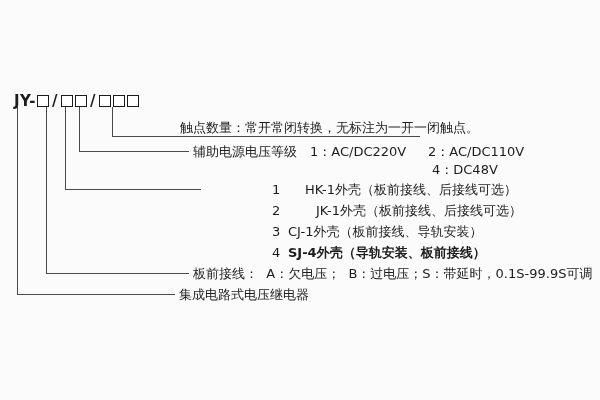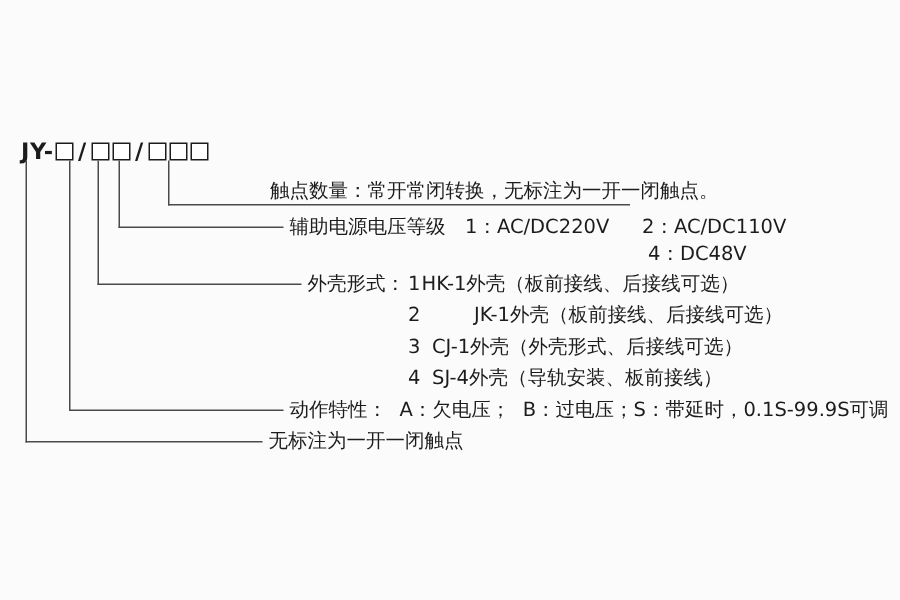--- a/index.html
+++ b/index.html
@@ -61,27 +61,26 @@
   <div class="connector" style="left:46px;  top:107px; width:143px; height:167px;"></div>
   <div class="connector" style="left:17px;  top:107px; width:158px; height:188px;"></div>
 
   <div class="label" style="left:193px; top:143px;">辅助电源电压等级</div>
 
   <div class="label" style="left:180px; top:119px;">触点数量：常开常闭转换，无标注为一开一闭触点。</div>
   <div class="label" style="left:310px; top:143px;">1：AC/DC220V</div>
   <div class="label" style="left:416px; top:143px;margin-left:12px;">2：AC/DC110V</div>
   <div class="label" style="left:432px; top:161px;">4：DC48V</div>
 
-  <div class="label" style="left:205px; top:181px;">外壳形式：</div>
   <div class="label" style="left:272px; top:181px;">1</div>
-  <div class="label" style="left:281px; top:181px;">HK-1外壳（板前接线、后接线可选）</div>
+  <div class="label" style="left:305px; top:181px;">HK-1外壳（板前接线、后接线可选）</div>
   <div class="label" style="left:272px; top:202px;">2</div>
   <div class="label" style="left:288px; top:202px;margin-left:28px;">JK-1外壳（板前接线、后接线可选）</div>
   <div class="label" style="left:272px; top:223px;">3</div>
-  <div class="label" style="left:288px; top:223px;">CJ-1外壳（外壳形式、后接线可选）</div>
+  <div class="label" style="left:288px; top:223px;">CJ-1外壳（板前接线、导轨安装）</div>
   <div class="label" style="left:272px; top:244px;">4</div>
-  <div class="label" style="left:288px; top:244px;">SJ-4外壳（导轨安装、板前接线）</div>
+  <div class="label" style="left:288px; top:244px;font-weight:bold;">SJ-4外壳（导轨安装、板前接线）</div>
 
-  <div class="label" style="left:193px; top:265px;">动作特性：  A：欠电压；  B：过电压；S：带延时，0.1S-99.9S可调</div>
+  <div class="label" style="left:193px; top:265px;">板前接线：  A：欠电压；  B：过电压；S：带延时，0.1S-99.9S可调</div>
 
-  <div class="label" style="left:179px; top:286px;">无标注为一开一闭触点</div>
+  <div class="label" style="left:179px; top:286px;">集成电路式电压继电器</div>
 
 </div>
 
 </body></html>

